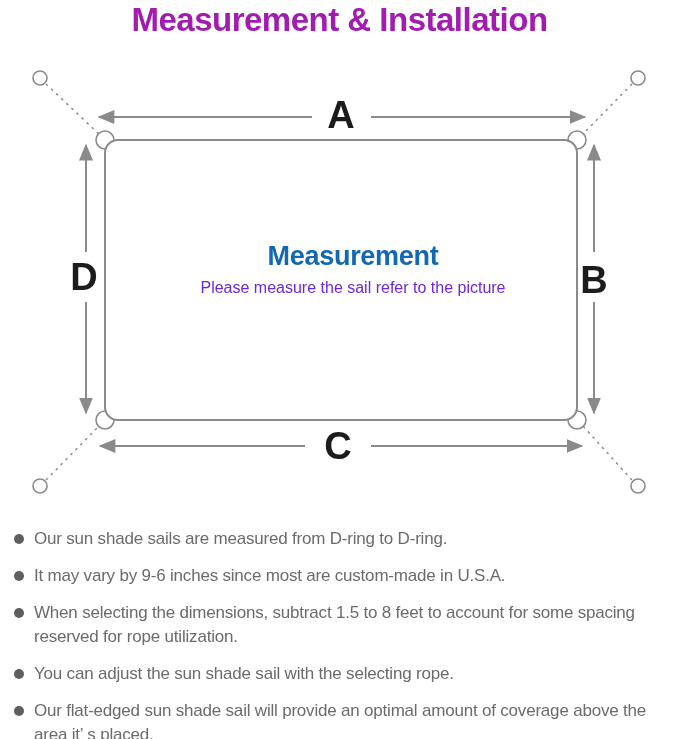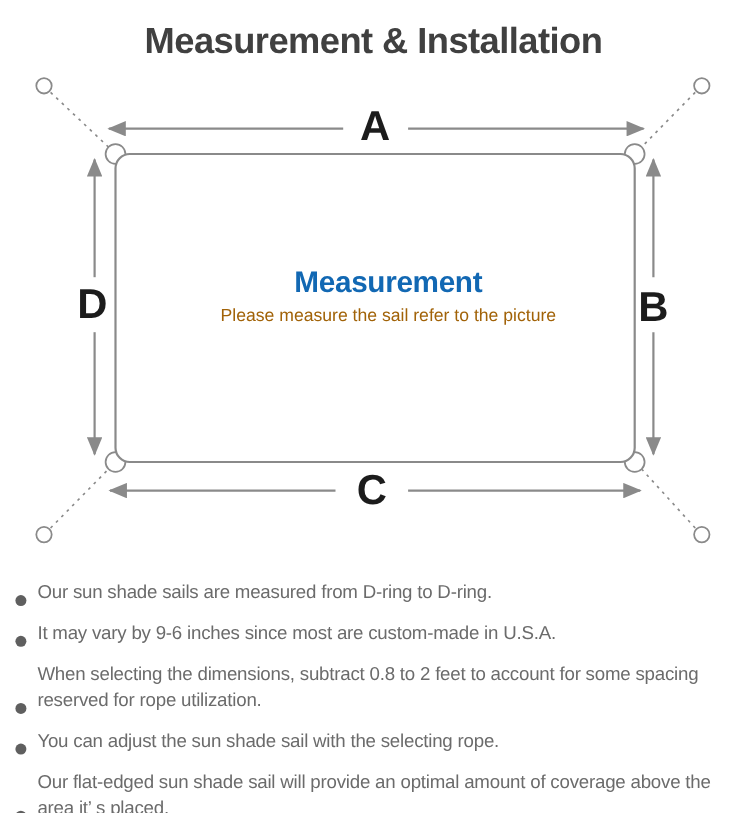--- a/index.html
+++ b/index.html
@@ -6,28 +6,28 @@
   .page {
     position: relative;
     width: 679px;
     height: 739px;
     background: #ffffff;
     font-family: "Liberation Sans", sans-serif;
     overflow: hidden;
   }
   .page-title {
     position: absolute;
-    top: 18px; left: 0;
+    top: 1px; left: 0;
     width: 100%;
     margin: 0;
     text-align: center;
     font-size: 33px;
     font-weight: 700;
     letter-spacing: -0.5px;
-    color: #404040;
+    color: #a21caf;
   }
   .diagram {
     position: absolute;
     top: 55px; left: 0;
     width: 679px; height: 460px;
   }
   .diagram svg { position: absolute; top: 0; left: 0; }
   .dim-label {
     position: absolute;
     width: 48px;
@@ -49,32 +49,32 @@
   }
   .center-heading {
     font-size: 27px;
     font-weight: 700;
     color: #1268b3;
     letter-spacing: -0.3px;
   }
   .center-subheading {
     margin-top: 7px;
     font-size: 16px;
-    color: #a16207;
+    color: #6d28d9;
   }
   .notes {
     position: absolute;
     top: 527px; left: 14px;
     width: 655px;
     list-style: none;
     margin: 0; padding: 0;
   }
   .note-item {
     display: flex;
-    align-items: flex-end;
+    align-items: flex-start;
     gap: 10px;
     margin-bottom: 13px;
     font-size: 17px;
     line-height: 24px;
     letter-spacing: -0.2px;
     color: #6b6b6b;
   }
   .note-dot {
     flex: 0 0 auto;
     width: 10px; height: 10px;
@@ -143,21 +143,21 @@
     <li class="note-item">
       <span class="note-dot"></span>
       <span>Our sun shade sails are measured from D-ring to D-ring.</span>
     </li>
     <li class="note-item">
       <span class="note-dot"></span>
       <span>It may vary by 9-6 inches since most are custom-made in U.S.A.</span>
     </li>
     <li class="note-item">
       <span class="note-dot"></span>
-      <span>When selecting the dimensions, subtract 0.8 to 2 feet to account for some spacing reserved for rope utilization.</span>
+      <span>When selecting the dimensions, subtract 1.5 to 8 feet to account for some spacing reserved for rope utilization.</span>
     </li>
     <li class="note-item">
       <span class="note-dot"></span>
       <span>You can adjust the sun shade sail with the selecting rope.</span>
     </li>
     <li class="note-item">
       <span class="note-dot"></span>
       <span>Our flat-edged sun shade sail will provide an optimal amount of coverage above the area it’ s placed.</span>
     </li>
   </ul>

